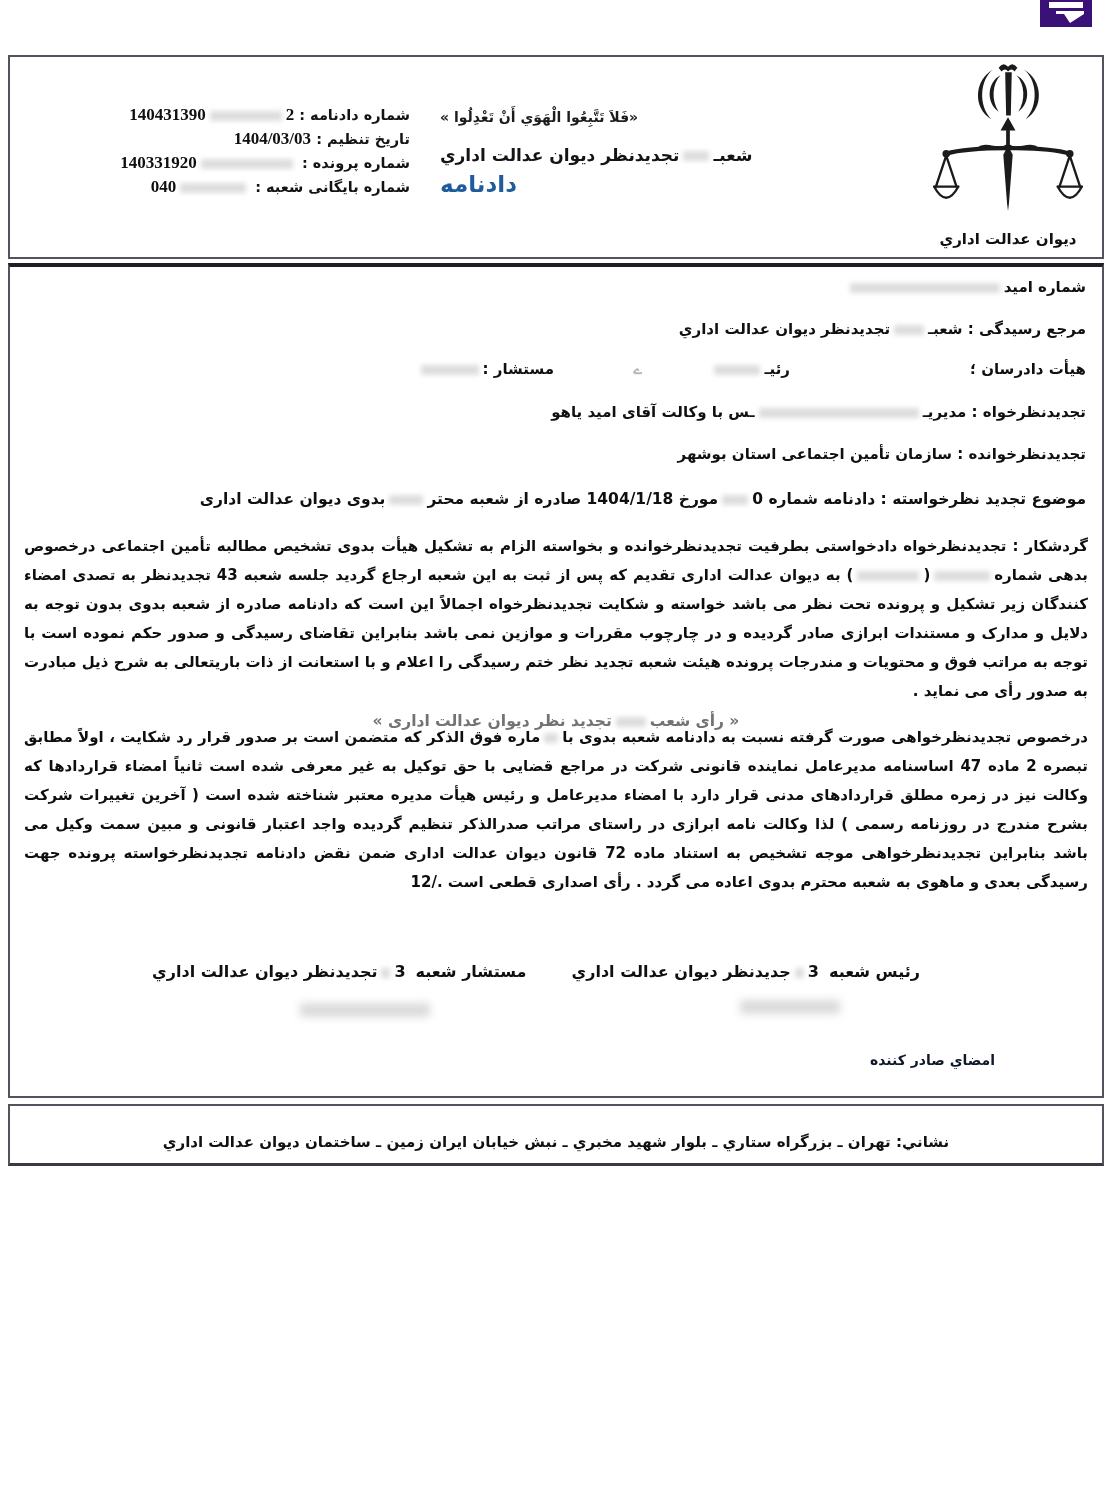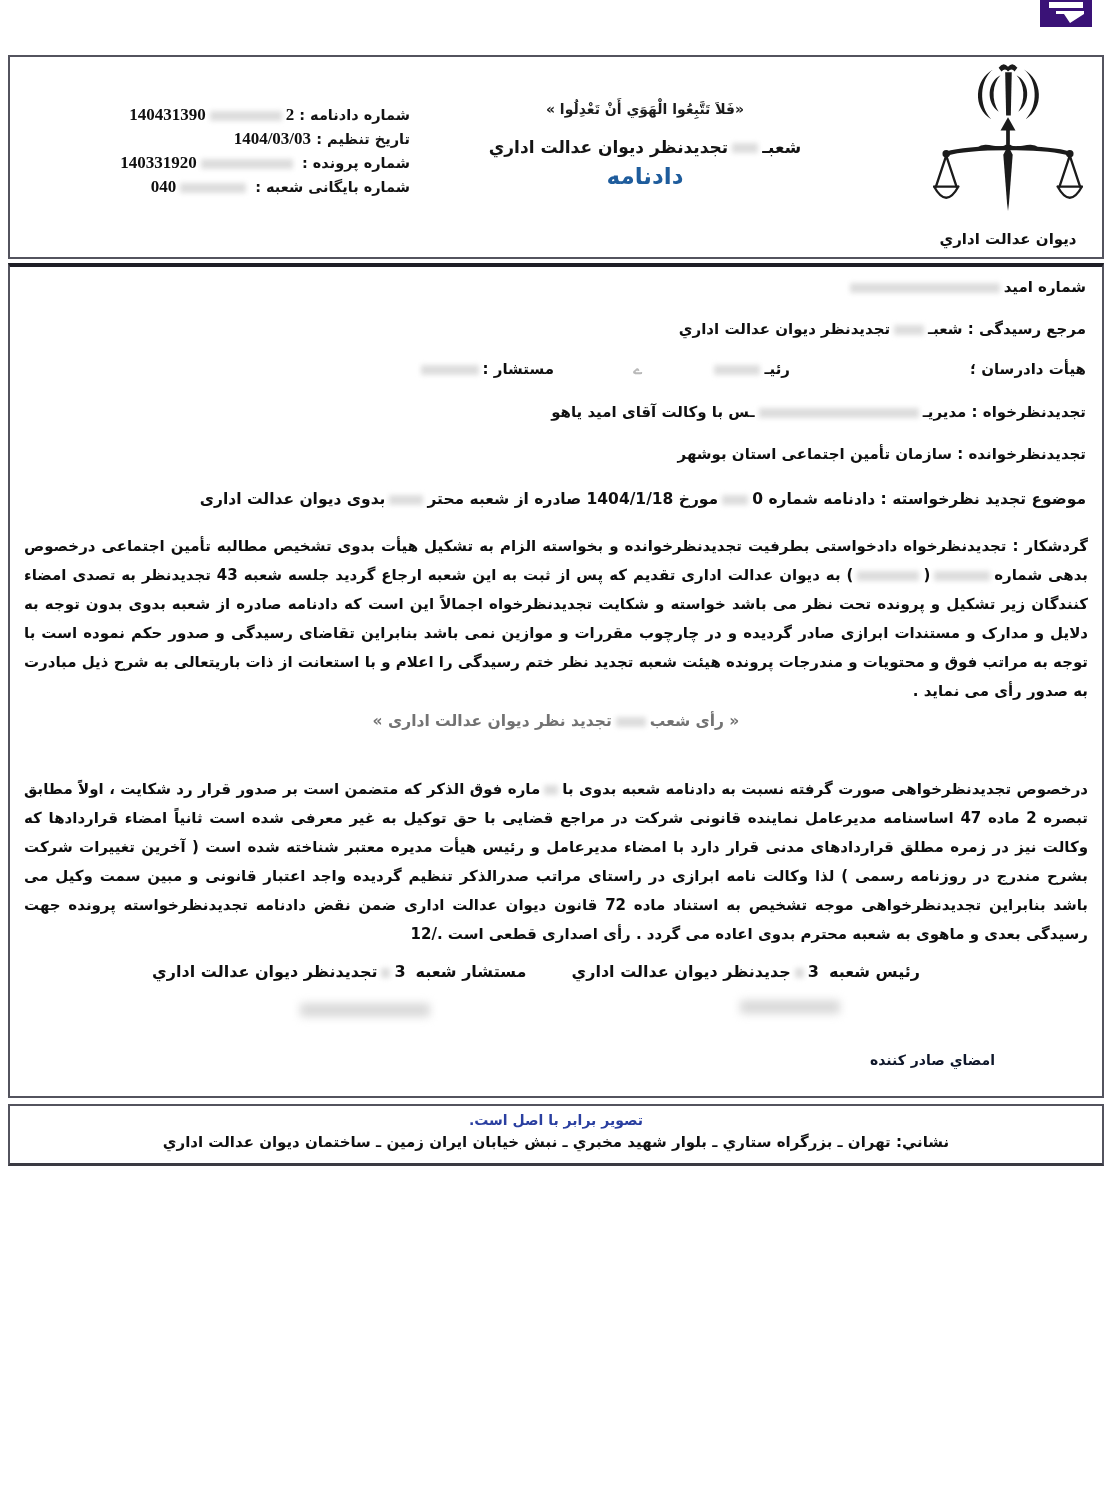--- a/index.html
+++ b/index.html
@@ -21,21 +21,21 @@
   
   .meta-block { position:absolute; top:46px; left:70px; width:330px; direction:rtl; }
   .meta-row { white-space:nowrap; text-align:right; line-height:24px; }
   .meta-label { font-weight:bold; font-size:14.5px; color:#141414; }
   .meta-num { direction:ltr; display:inline-block; font-family:"Liberation Serif", serif;
               font-weight:bold; font-size:17px; color:#101010; }
   .rd-f { display:inline-block; height:10px; background:#dddddd; filter:blur(2.5px);
           border-radius:1px; margin:0 4px; vertical-align:middle; }
 
   
-  .center-block { position:absolute; left:430px; top:8px; width:410px; text-align:center; direction:rtl; }
+  .center-block { position:absolute; left:430px; top:16px; width:410px; text-align:left; direction:rtl; }
   .verse { margin-top:36px; font-weight:bold; font-size:14px; color:#1c1c1c; }
   .branch-line { margin-top:20px; font-weight:bold; font-size:17px; color:#141414; }
   .doc-title { margin-top:6px; font-weight:bold; font-size:23px; color:#1e5c9c; letter-spacing:1px; }
 
   
   .emblem-block { position:absolute; top:6px; right:14px; width:160px; text-align:center; }
   .emblem-caption { margin-top:2px; font-weight:bold; font-size:15px; color:#111; }
 
   
   .bline { position:absolute; right:16px; left:16px; direction:rtl; text-align:right;
@@ -163,34 +163,33 @@
     </div>
 
     <div class="para" style="top:265px">
       <span>گردشکار : تجدیدنظرخواه دادخواستی بطرفیت تجدیدنظرخوانده و بخواسته الزام به تشکیل هیأت بدوی تشخیص مطالبه تأمین اجتماعی درخصوص بدهی شماره</span><span class="rd-f" style="width:56px"></span><span>(</span><span class="rd-f" style="width:62px"></span><span>) به دیوان عدالت اداری تقدیم که پس از ثبت به این شعبه ارجاع گردید جلسه شعبه 43 تجدیدنظر به تصدی امضاء کنندگان زیر تشکیل و پرونده تحت نظر می باشد خواسته و شکایت تجدیدنظرخواه اجمالاً این است که دادنامه صادره از شعبه بدوی بدون توجه به دلایل و مدارک و مستندات ابرازی صادر گردیده و در چارچوب مقررات و موازین نمی باشد بنابراین تقاضای رسیدگی و صدور حکم نموده است با توجه به مراتب فوق و محتویات و مندرجات پرونده هیئت شعبه تجدید نظر ختم رسیدگی را اعلام و با استعانت از ذات باریتعالی به شرح ذیل مبادرت به صدور رأی می نماید .</span>
     </div>
 
     <div class="ray-header" style="top:445px">
       <span>« رأی شعب</span><span class="rd-f" style="width:30px"></span><span>تجدید نظر دیوان عدالت اداری »</span>
     </div>
 
-    <div class="para" style="top:508px">
+    <div class="para" style="top:456px">
       <span>درخصوص تجدیدنظرخواهی صورت گرفته نسبت به دادنامه شعبه بدوی با</span><span class="rd-f" style="width:14px"></span><span>ماره فوق الذکر که متضمن است بر صدور قرار رد شکایت ، اولاً مطابق تبصره 2 ماده 47 اساسنامه مدیرعامل نماینده قانونی شرکت در مراجع قضایی با حق توکیل به غیر معرفی شده است ثانیاً امضاء قراردادها که وکالت نیز در زمره مطلق قراردادهای مدنی قرار دارد با امضاء مدیرعامل و رئیس هیأت مدیره معتبر شناخته شده است ( آخرین تغییرات شرکت بشرح مندرج در روزنامه رسمی ) لذا وکالت نامه ابرازی در راستای مراتب صدرالذکر تنظیم گردیده واجد اعتبار قانونی و مبین سمت وکیل می باشد بنابراین تجدیدنظرخواهی موجه تشخیص به استناد ماده 72 قانون دیوان عدالت اداری ضمن نقض دادنامه تجدیدنظرخواسته پرونده جهت رسیدگی بعدی و ماهوی به شعبه محترم بدوی اعاده می گردد . رأی اصداری قطعی است ./12</span>
     </div>
 
     <div class="sig-line" style="top:695px">
       <span><span>رئیس شعبه</span><span class="sig-sp"></span><span>3</span><span class="rd-f" style="width:9px"></span><span>جدیدنظر دیوان عدالت اداري</span></span>
       <span class="sig-gap"></span>
       <span><span>مستشار شعبه</span><span class="sig-sp"></span><span>3</span><span class="rd-f" style="width:9px"></span><span>تجدیدنظر دیوان عدالت اداري</span></span>
     </div>
 
     <div class="smudge" style="top:736px; left:290px; width:130px"></div>
     <div class="smudge" style="top:733px; left:730px; width:100px"></div>
 
     <div class="issuer" style="top:785px">امضاي صادر کننده</div>
   </div>
 
   <div class="footer-box">
-    <div class="certify">تصویر برابر با اصل است.</div>
     <div class="address">نشاني:  تهران ـ بزرگراه ستاري ـ بلوار شهید مخبري ـ نبش خیابان ایران زمین ـ ساختمان دیوان عدالت اداري</div>
   </div>
 
 </div>
 
 </body></html>

